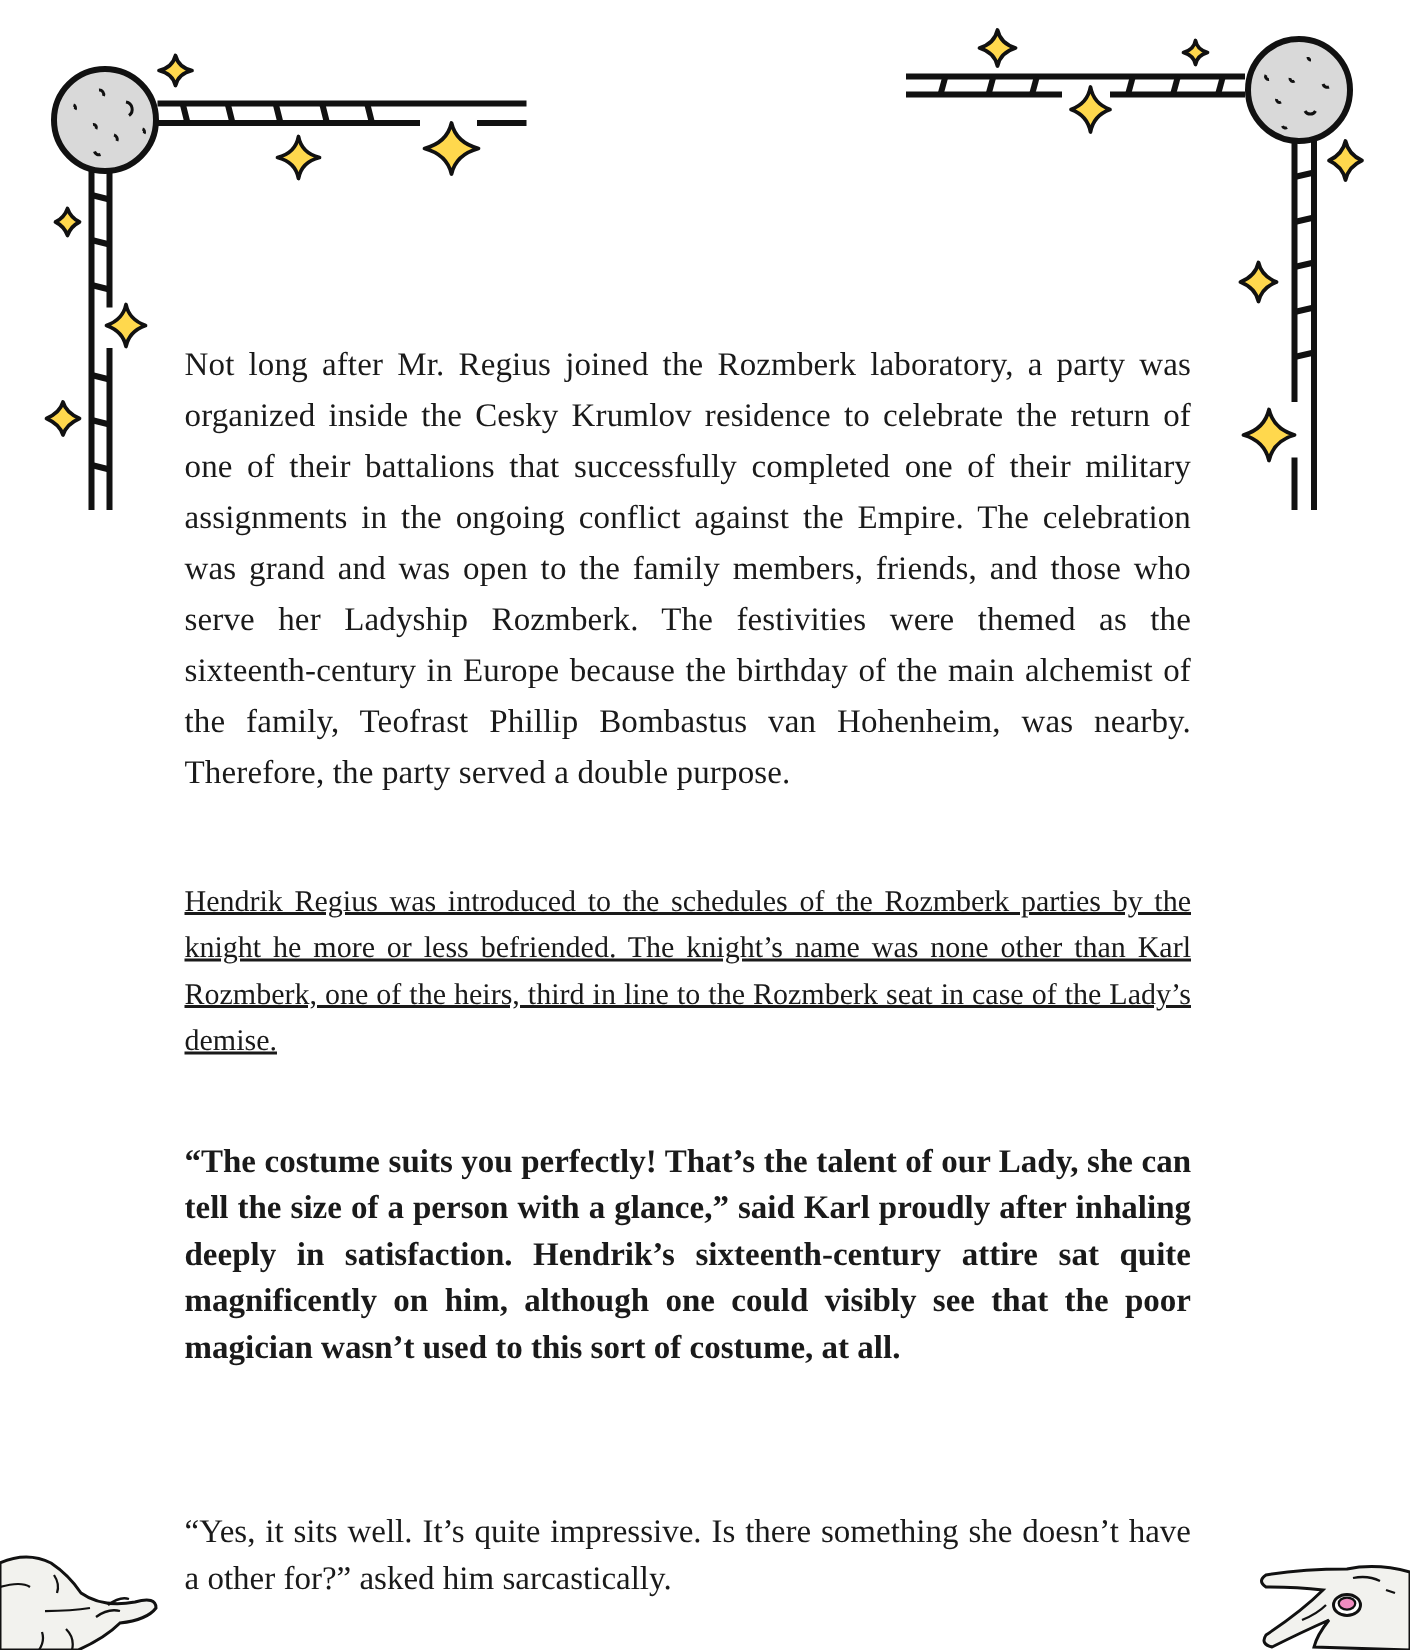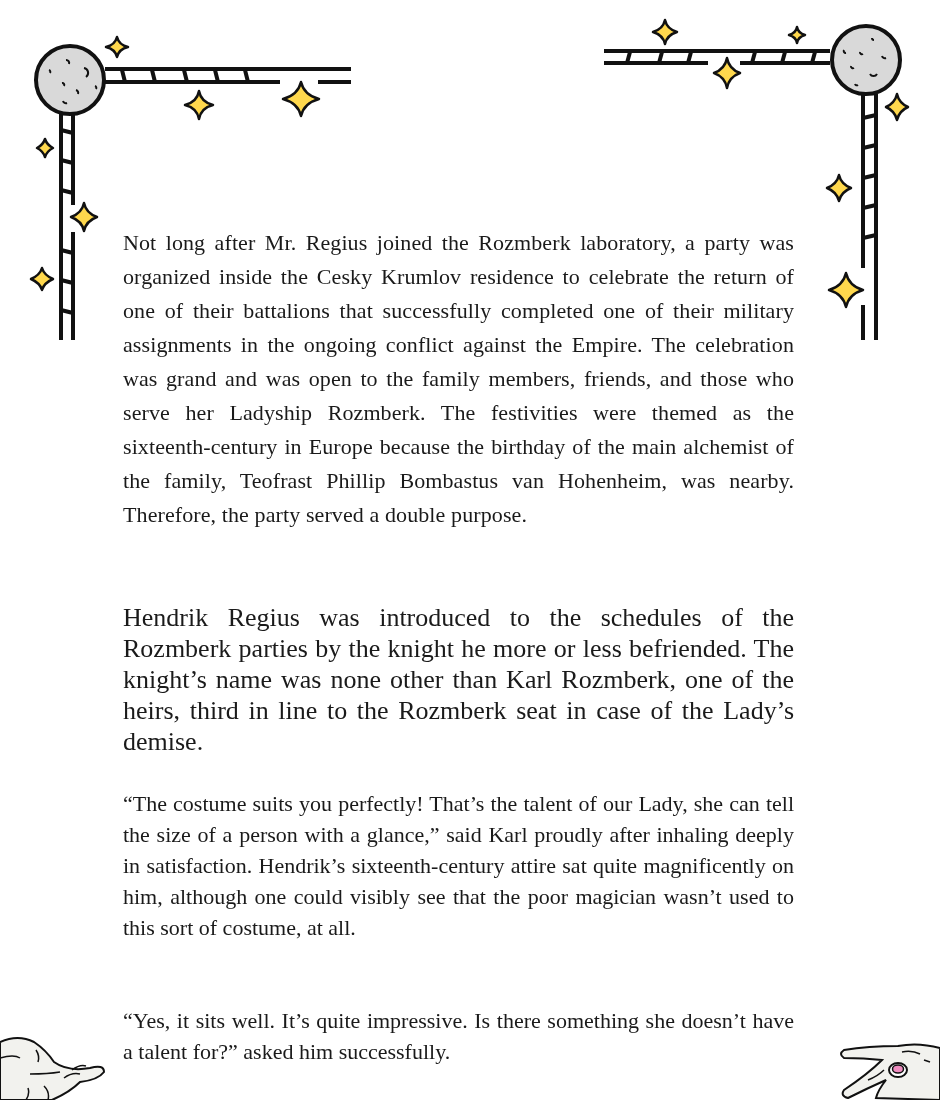--- a/index.html
+++ b/index.html
@@ -8,22 +8,22 @@
   .text-block {
     position: absolute;
     left: 123px;
     width: 671px;
     font-family: "Liberation Serif", "DejaVu Serif", serif;
     color: #1a1a1a;
     text-align: justify;
     margin: 0;
   }
   .p1 { top: 194px; font-size: 22px; line-height: 34px; letter-spacing: 0.1px; margin-top: 32px; }
-  .p2 { top: 602px; font-size: 26px; line-height: 31px; }
-  .p3 { top: 788px; font-size: 22px; line-height: 31px; }
+  .p2 { top: 586px; font-size: 20px; line-height: 31px; text-decoration: underline; }
+  .p3 { top: 758px; font-size: 22px; line-height: 31px; font-weight: bold; }
   .p4 { top: 1005px; font-size: 22px; line-height: 31px; }
 </style>
 </head>
 <body>
 
 <svg class="deco" style="left:0;top:0" width="360" height="350" viewBox="0 0 360 350">
   <g stroke="#111" stroke-width="4" fill="none">
     <line x1="105" y1="69" x2="351" y2="69"></line>
     <line x1="105" y1="82" x2="280" y2="82"></line>
     <line x1="318" y1="82" x2="351" y2="82"></line>
@@ -106,21 +106,21 @@
     <path d="M137 58 Q139 69 150 73 Q139 77 137 88 Q135 77 124 73 Q135 69 137 58Z"></path>
     <path d="M307 94 Q309 103 318 107 Q309 111 307 120 Q305 111 296 107 Q305 103 307 94Z"></path>
     <path d="M249 175 Q251 184 261 188 Q251 192 249 201 Q247 192 237 188 Q247 184 249 175Z"></path>
     <path d="M256 273 Q259 286 273 290 Q259 294 256 307 Q253 294 239 290 Q253 286 256 273Z"></path>
   </g>
 </svg>
 
 <p class="text-block p1">Not long after Mr. Regius joined the Rozmberk laboratory, a party was organized inside the Cesky Krumlov residence to celebrate the return of one of their battalions that successfully completed one of their military assignments in the ongoing conflict against the Empire. The celebration was grand and was open to the family members, friends, and those who serve her Ladyship Rozmberk. The festivities were themed as the sixteenth-century in Europe because the birthday of the main alchemist of the family, Teofrast Phillip Bombastus van Hohenheim, was nearby. Therefore, the party served a double purpose.</p>
 <p class="text-block p2">Hendrik Regius was introduced to the schedules of the Rozmberk parties by the knight he more or less befriended. The knight’s name was none other than Karl Rozmberk, one of the heirs, third in line to the Rozmberk seat in case of the Lady’s demise.</p>
 <p class="text-block p3">“The costume suits you perfectly! That’s the talent of our Lady, she can tell the size of a person with a glance,” said Karl proudly after inhaling deeply in satisfaction. Hendrik’s sixteenth-century attire sat quite magnificently on him, although one could visibly see that the poor magician wasn’t used to this sort of costume, at all.</p>
-<p class="text-block p4">“Yes, it sits well. It’s quite impressive. Is there something she doesn’t have a talent for?” asked him successfully.</p>
+<p class="text-block p4">“Yes, it sits well. It’s quite impressive. Is there something she doesn’t have a other for?” asked him sarcastically.</p>
 
 <svg class="deco" style="left:0;top:1028px" width="110" height="72" viewBox="0 0 110 72">
   <path d="M0 14 Q18 6 34 14 Q46 22 54 34 Q68 44 90 40 Q104 36 104 44 Q98 52 80 54 Q70 64 52 72 L0 72 Z" fill="#F2F2EE" stroke="#111" stroke-width="2"></path>
   <path d="M0 30 Q14 26 20 30" stroke="#111" stroke-width="1.5" fill="none"></path>
   <path d="M36 22 Q40 28 38 34" stroke="#111" stroke-width="1.5" fill="none"></path>
   <path d="M30 46 Q48 46 60 44" stroke="#111" stroke-width="1.5" fill="none"></path>
   <path d="M64 50 Q72 44 80 46" stroke="#111" stroke-width="1.5" fill="none"></path>
   <path d="M72 42 Q80 36 86 38" stroke="#111" stroke-width="1.5" fill="none"></path>
   <path d="M28 60 Q30 66 26 72" stroke="#111" stroke-width="1.5" fill="none"></path>
   <path d="M44 58 Q50 64 48 72" stroke="#111" stroke-width="1.5" fill="none"></path>

